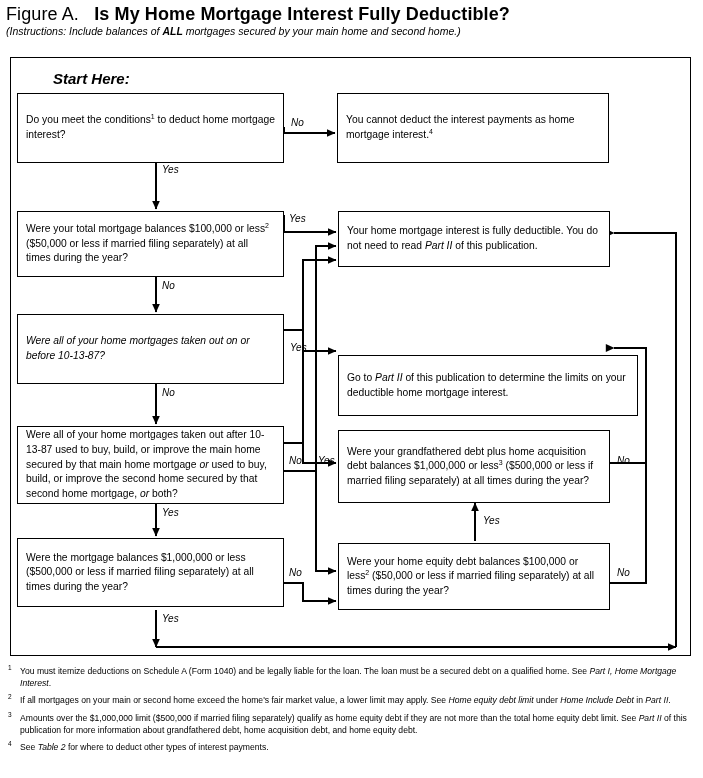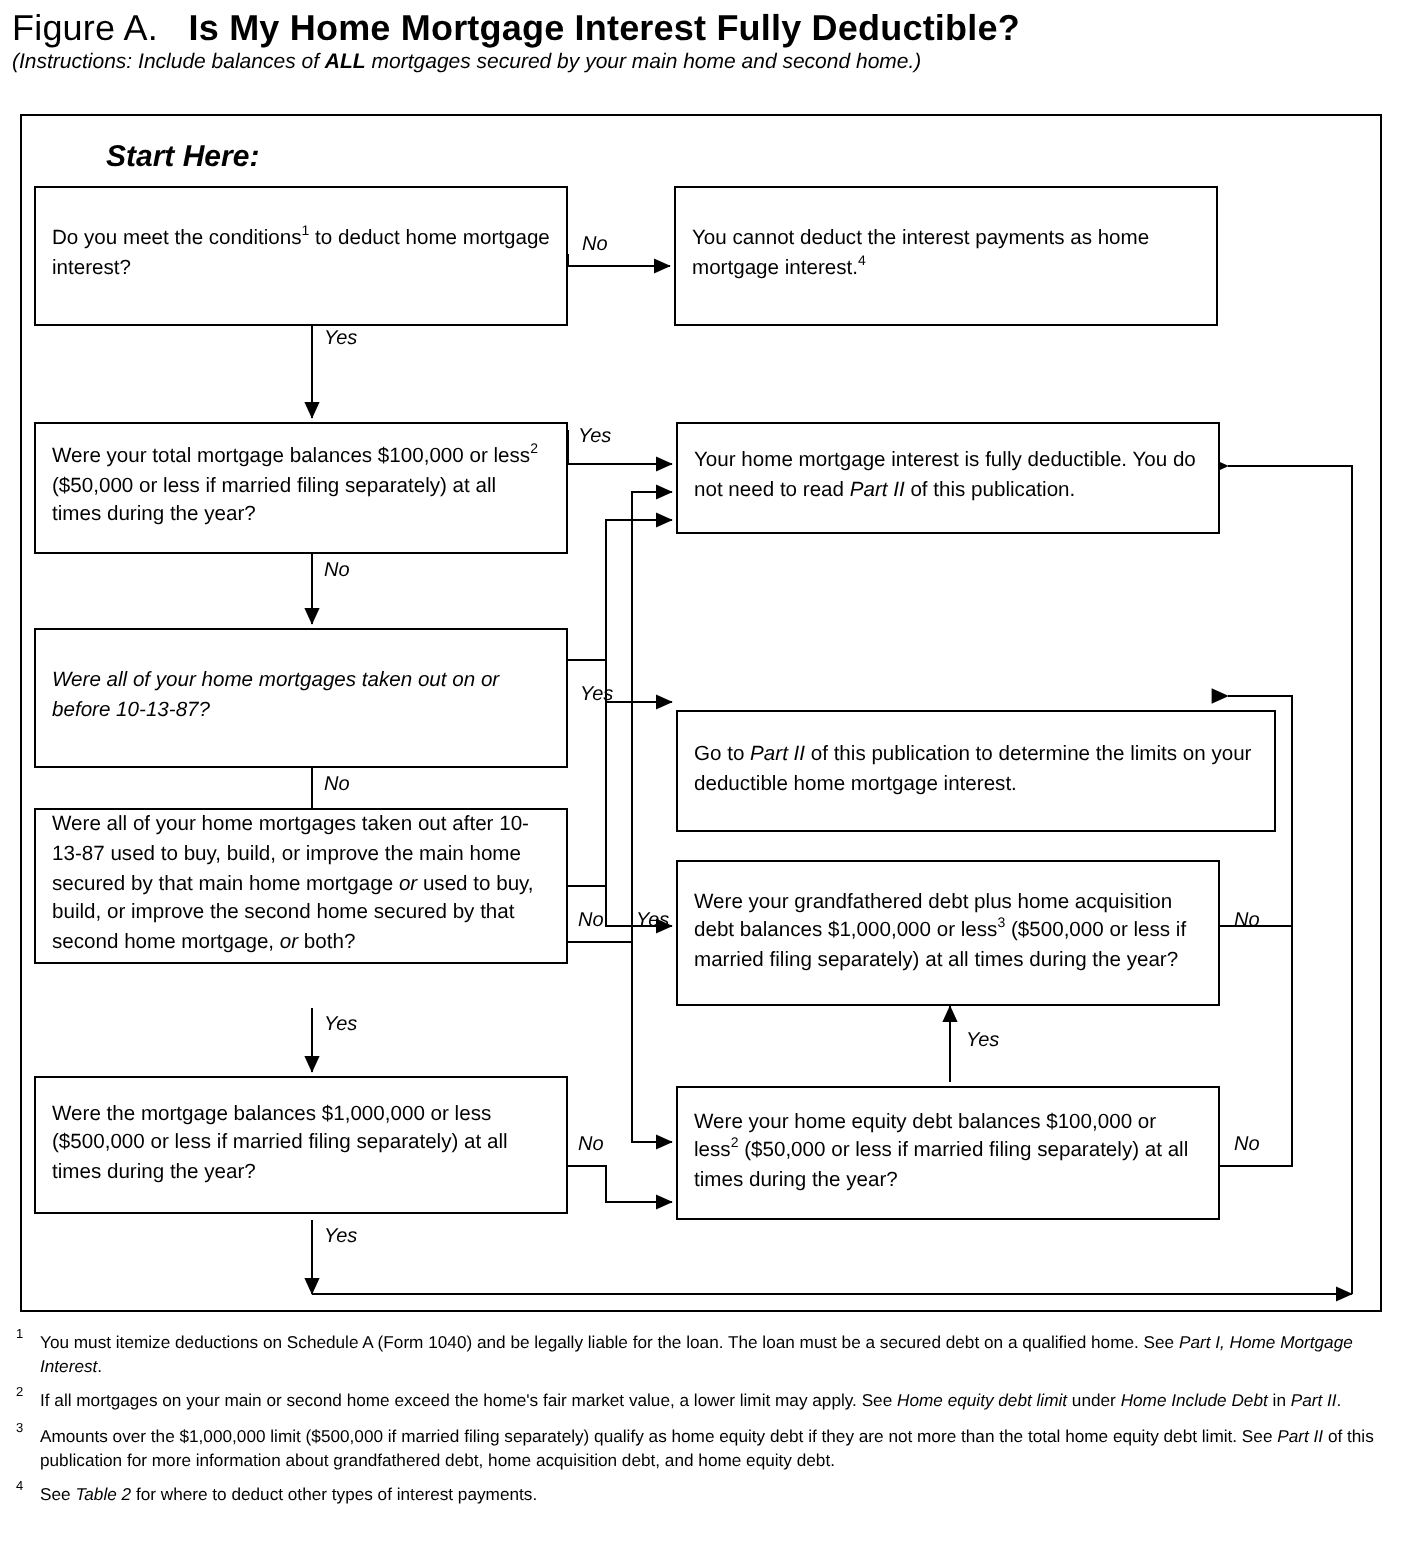--- a/index.html
+++ b/index.html
@@ -164,21 +164,21 @@
       <span>Were all of your home mortgages taken out on or before 10-13-87?</span>
     </div>
   </div>
 
   <div class="box" style="left:338px;top:335px;width:300px;height:61px;margin-top:20px;">
     <div class="txt">
       <span>Go to </span><i>Part II</i><span> of this publication to determine the limits on your deductible home mortgage interest.</span>
     </div>
   </div>
 
-  <div class="box" style="left:17px;top:404px;width:267px;height:78px;">
+  <div class="box" style="left:17px;top:426px;width:267px;height:78px;">
     <div class="txt">
       <span>Were all of your home mortgages taken out after 10-13-87 used to buy, build, or improve the main home secured by that main home mortgage </span><i>or</i><span> used to buy, build, or improve the second home secured by that second home mortgage, </span><i>or</i><span> both?</span>
     </div>
   </div>
 
   <div class="box" style="left:338px;top:430px;width:272px;height:73px;">
     <div class="txt">
       <span>Were your grandfathered debt plus home acquisition debt balances $1,000,000 or less</span><sup>3</sup><span> ($500,000 or less if married filing separately) at all times during the year?</span>
     </div>
   </div>

